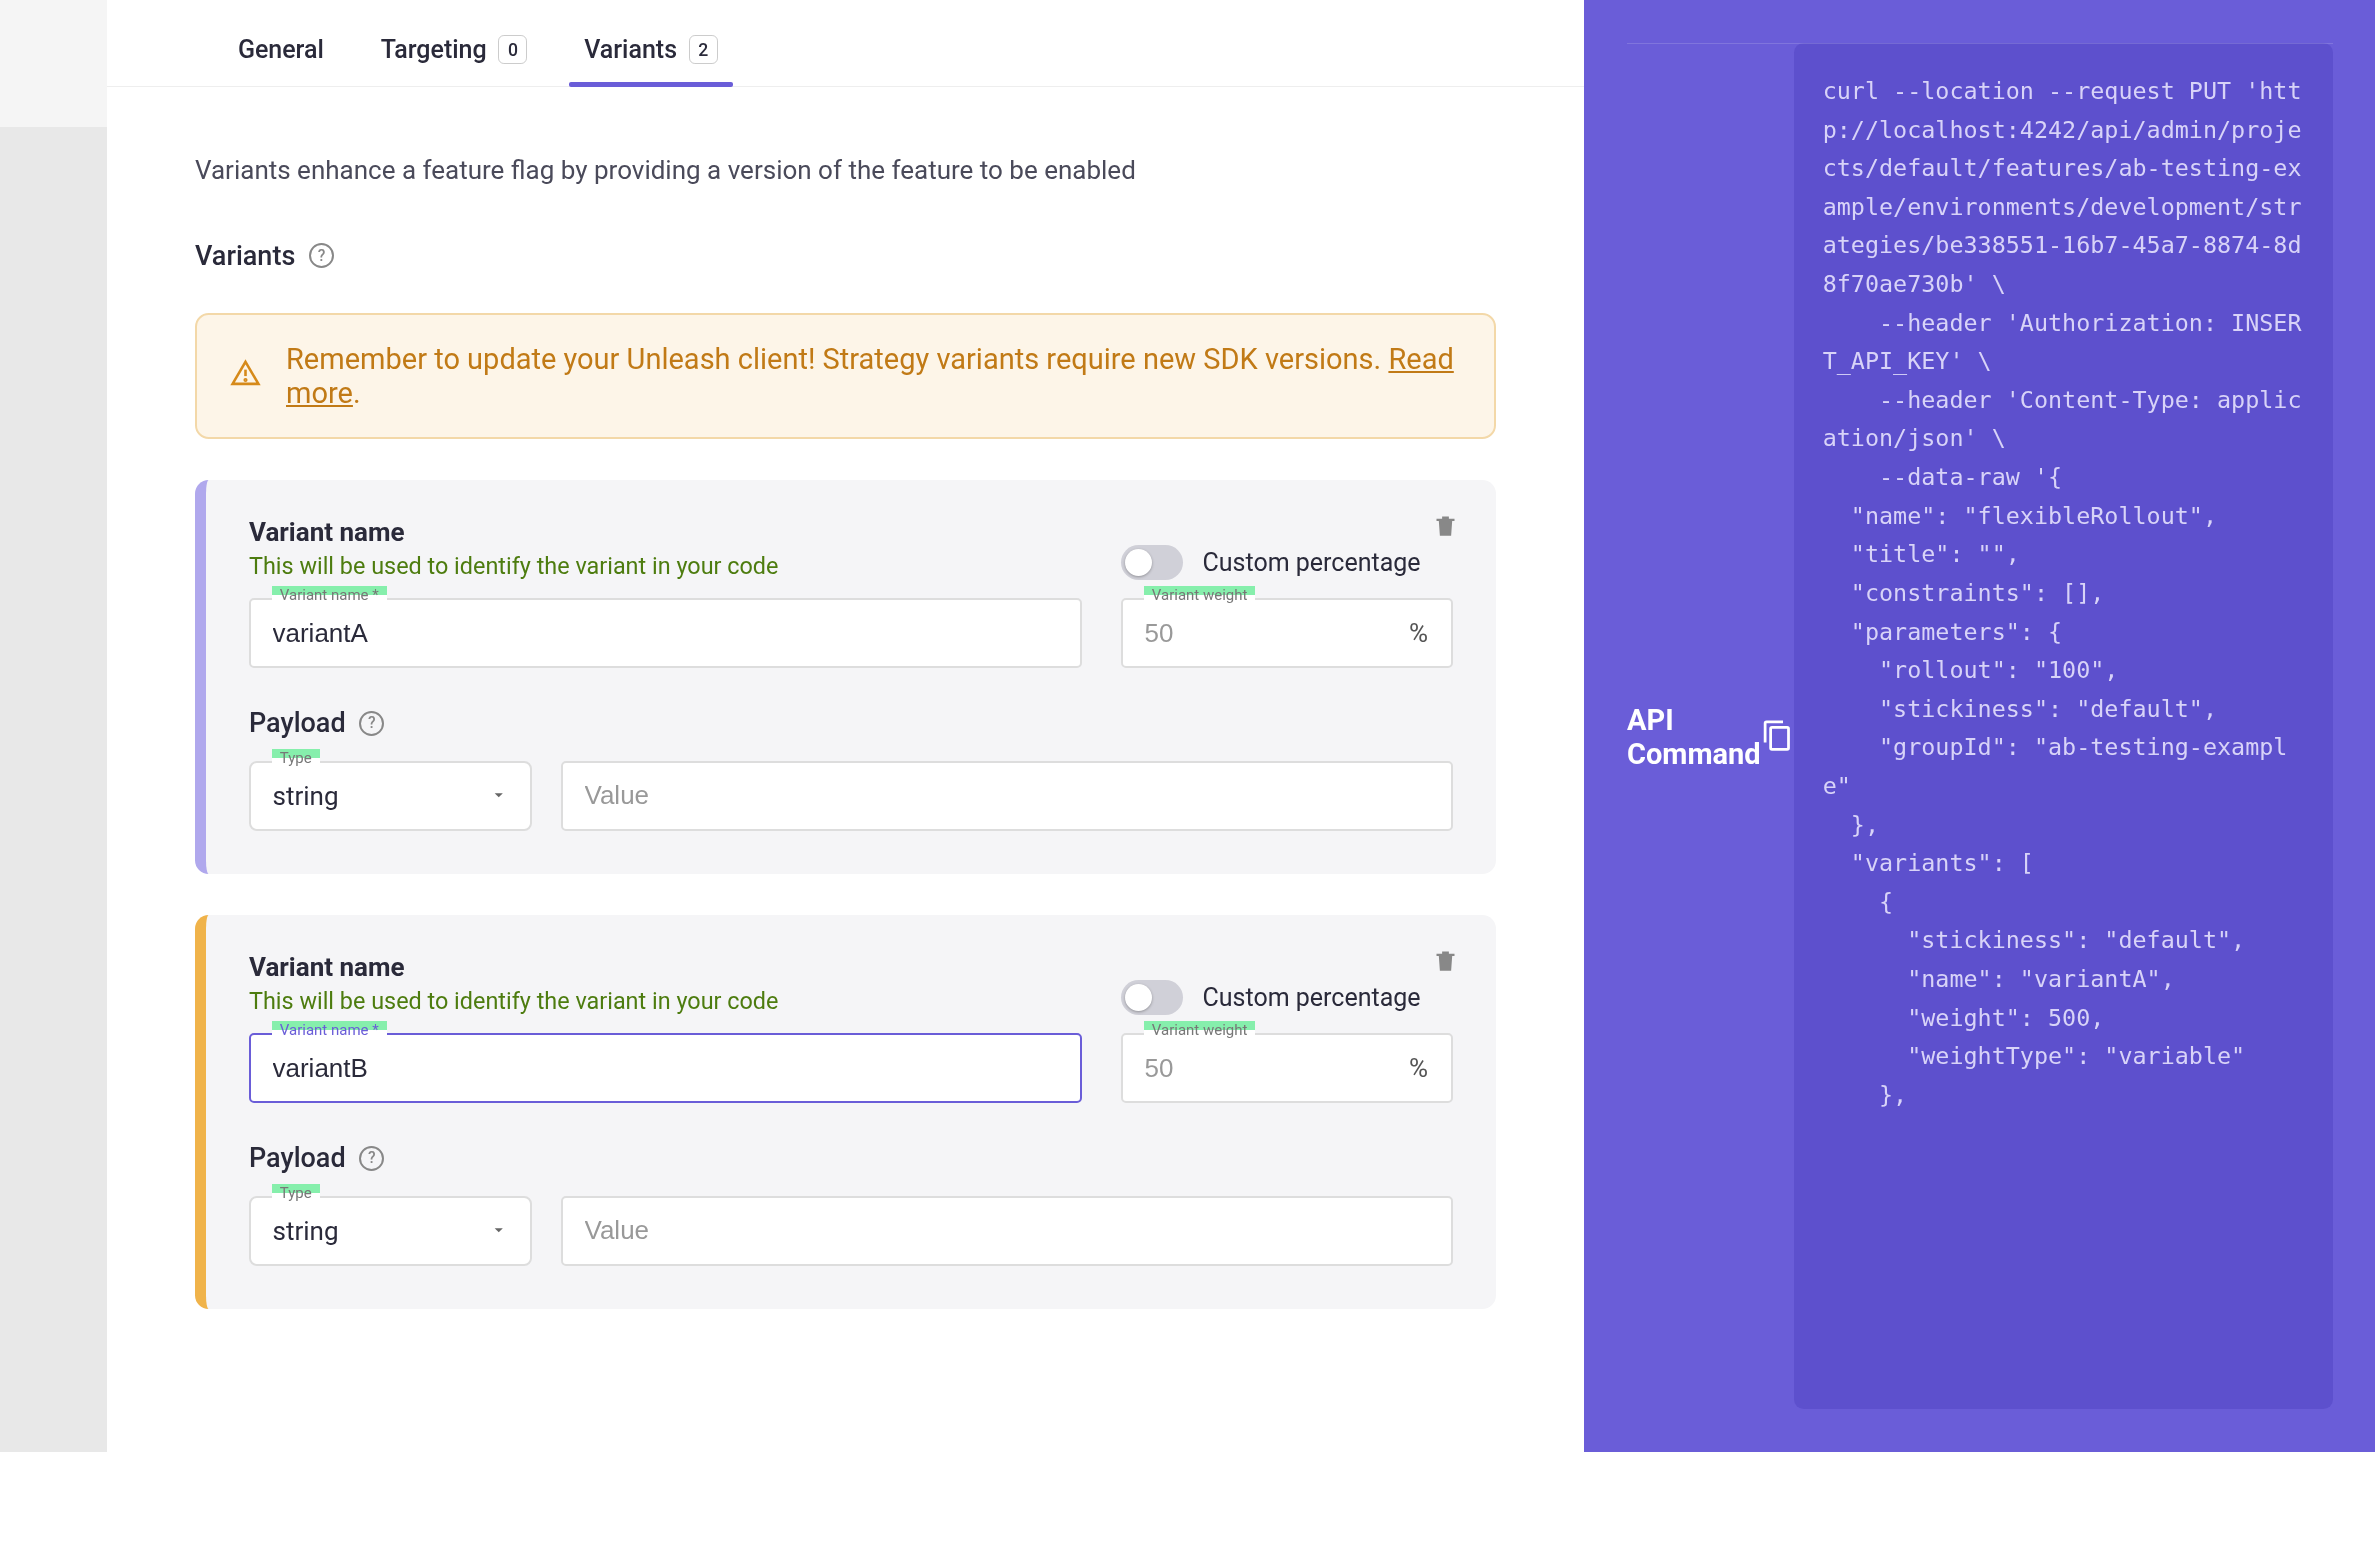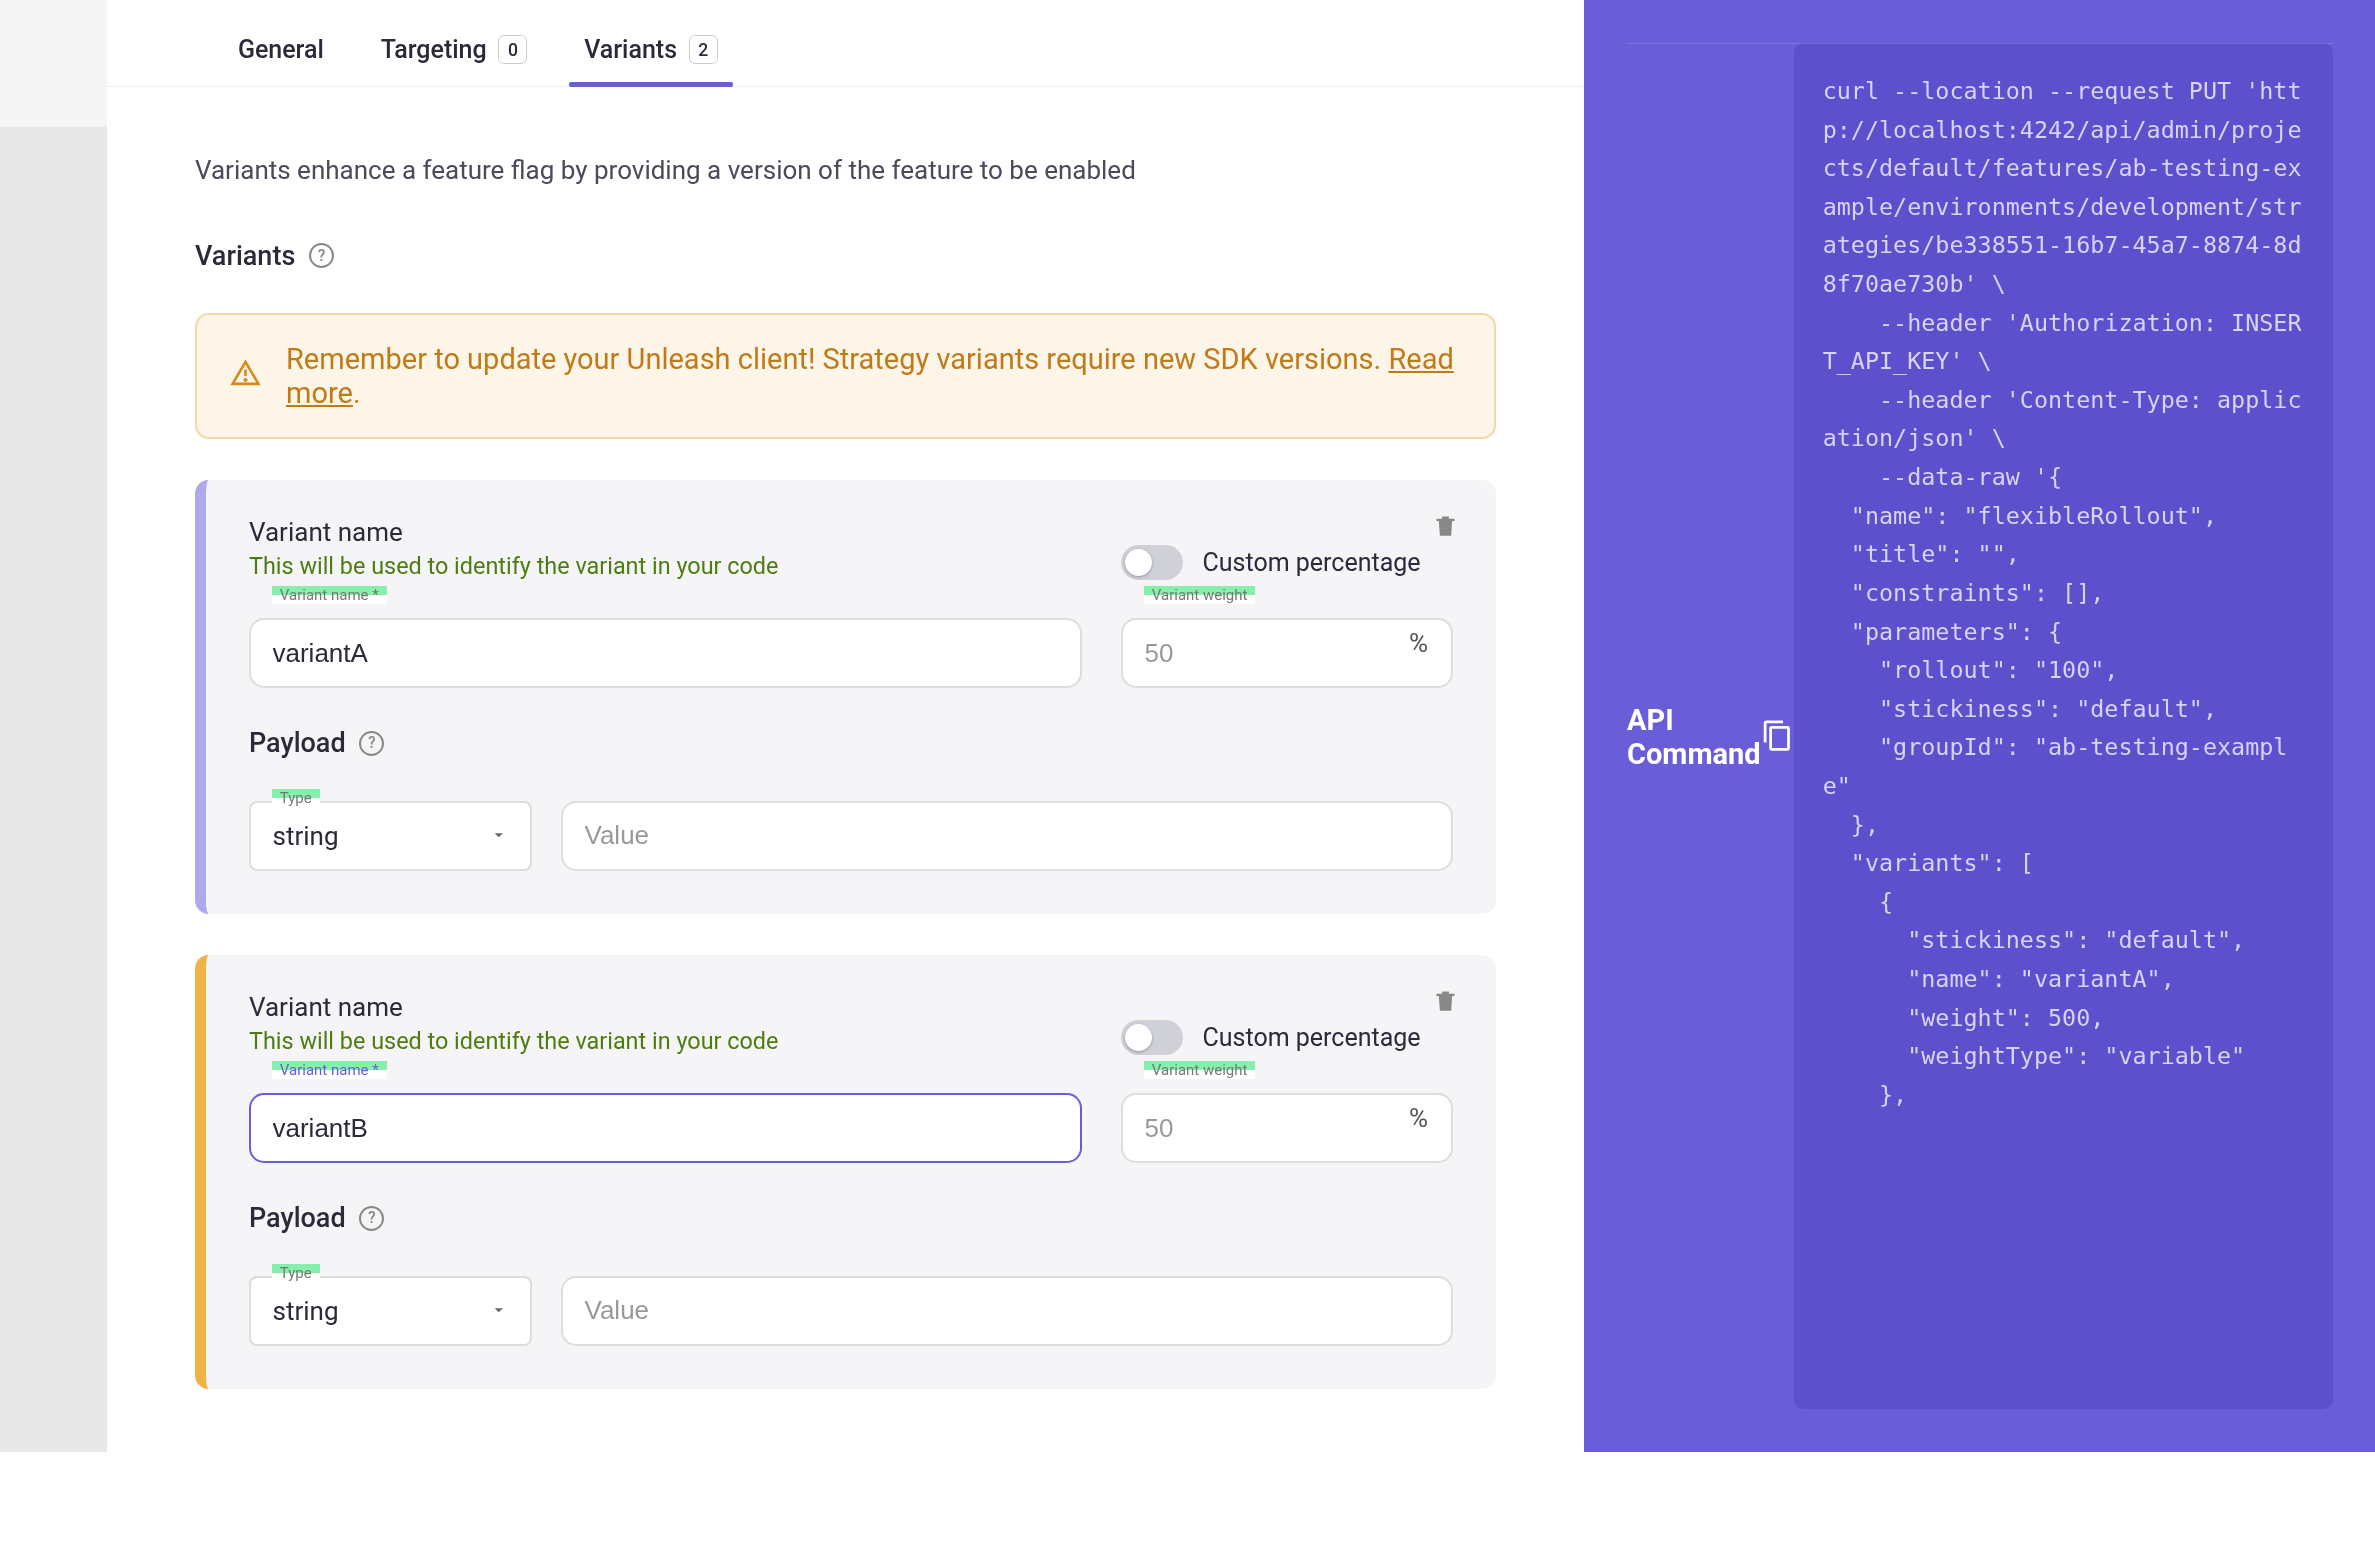--- a/index.html
+++ b/index.html
@@ -20,27 +20,27 @@
 .alert { background: #fdf5e8; border: 2px solid #f3d8a8; border-radius: 13.7px; padding: 27px 33px; display: flex; align-items: center; gap: 25px; margin-bottom: 41px; }
 .alert-icon { color: #d68a1a; flex-shrink: 0; }
 .alert-text { font-size: 29px; color: #c17a16; }
 .alert-link { text-decoration: underline; color: #c17a16; cursor: pointer; }
 .variant-card { background: #f5f5f7; border-radius: 13.7px; padding: 37px 43px 43px 43px; margin-bottom: 41px; position: relative; border-left: 11.7px solid transparent; }
 .variant-card.purple { border-left-color: #b0a8ed; }
 .variant-card.orange { border-left-color: #f0b34a; }
 .trash-btn { position: absolute; top: 31px; right: 37px; color: #888; cursor: pointer; }
 .row { display: flex; align-items: flex-end; gap: 39px; margin-bottom: 39px; }
 .col-grow { flex: 1; }
-.field-label { font-size: 26px; font-weight: 400; margin-bottom: 5.9px; }
+.field-label { font-size: 26px; font-weight: 700; margin-bottom: 5.9px; }
 .field-help { font-size: 23.4px; color: #4d7c0f; margin-bottom: 17.6px; }
 .input-wrap { position: relative; }
 .float-label { position: absolute; top: -11.7px; left: 23px; background: #86efac; padding: 0 7.8px; font-size: 15px; color: #777; z-index: 2; }
 .float-label.focused { color: #6a5dd8; }
 .float-label .bg-white { position: absolute; inset: 50% 0 0 0; background: #fff; z-index: -1; }
-.input { width: 100%; height: 70px; border: 2px solid #ddd; border-radius: 15px; background: #fff; padding: 0 21.5px; font-size: 26px; color: #2a2a3a; outline: none; margin-top: 20px; }
+.input { width: 100%; height: 70px; border: 2px solid #ddd; border-radius: 5px; background: #fff; padding: 0 21.5px; font-size: 26px; color: #2a2a3a; outline: none; }
 .input.focused { border-color: #6a5dd8; }
 .input::placeholder { color: #999; }
 .weight-wrap { width: 332px; position: relative; }
 .weight-suffix { position: absolute; right: 25px; top: 50%; transform: translateY(-50%); font-size: 26px; color: #555; }
 .toggle-block { display: flex; align-items: center; gap: 19.5px; margin-bottom: 17.6px; }
 .toggle { width: 62px; height: 35px; background: #d0d0d8; border-radius: 19.5px; position: relative; cursor: pointer; }
 .toggle-knob { width: 27px; height: 27px; background: #fff; border-radius: 50%; position: absolute; top: 3.9px; left: 3.9px; box-shadow: 0 1px 2.9px rgba(0,0,0,.3); }
 .toggle-label { font-size: 25px; }
 .payload-row { display: flex; align-items: flex-end; gap: 29px; }
 .select-wrap { width: 283px; position: relative; }

